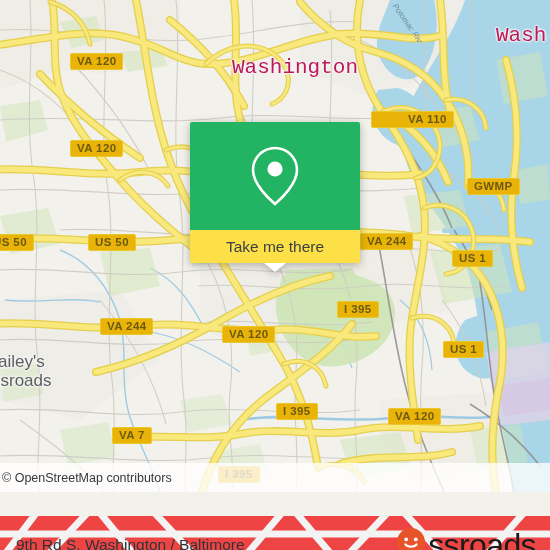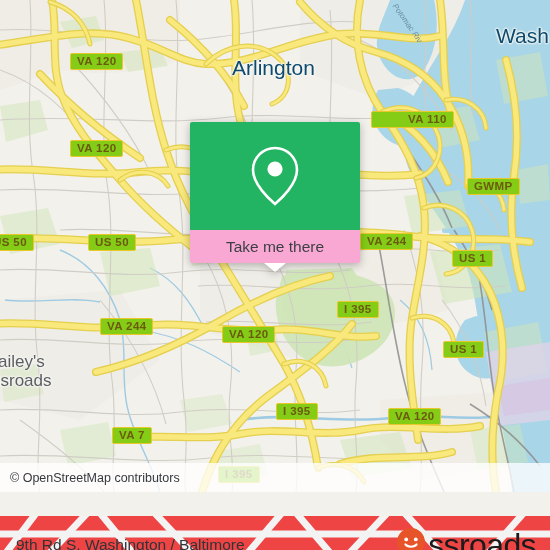--- a/index.html
+++ b/index.html
@@ -25,21 +25,21 @@
     width: 550px;
     height: 492px;
     overflow: hidden;
     background: #f4f2ed;
   }
   #map-svg { position:absolute; left:0; top:0; display:block; }
 
   
   .shield {
     position: absolute;
-    background: #84cc16;
+    background: #eab308;
     border: 1.6px solid #e8c82a;
     border-radius: 2px;
     color: #6b5a10;
     font-family: "Liberation Sans", sans-serif;
     font-size: 11.5px;
     font-weight: bold;
     letter-spacing: 0.4px;
     line-height: 15px;
     height: 15px;
     padding: 0 6px;
@@ -50,21 +50,21 @@
   
   .place {
     position: absolute;
     color: #4e5156;
     font-family: "Liberation Sans", sans-serif;
     white-space: nowrap;
     text-shadow:
       1px 0 2px #f6f5f1, -1px 0 2px #f6f5f1,
       0 1px 2px #f6f5f1, 0 -1px 2px #f6f5f1;
   }
-  .place.city { font-size: 21px; color: #0c4a6e; }
+  .place.city { font-size: 21px; color: #be185d; font-family: Liberation Mono, monospace; }
   .place.town { font-size: 17px; color: #5b5e64; line-height: 19px; }
   .place.water-lbl {
     font-size: 8px; color: #6d8fa3; font-style: italic;
     text-shadow: none;
   }
 
   
   #popup {
     position: absolute;
     left: 190px;
@@ -76,21 +76,21 @@
     height: 108px;
     background: #22b462;
     display: flex;
     align-items: center;
     justify-content: center;
     border-radius: 2px 2px 0 0;
   }
   #popup-footer {
     position: relative;
     height: 33px;
-    background: #f9a8d4;
+    background: #fde047;
     border-radius: 0 0 2px 2px;
     display: flex;
     align-items: center;
     justify-content: center;
   }
   #popup-label {
     font-size: 15.5px;
     color: #3c3f44;
     font-family: "Liberation Sans", sans-serif;
   }
@@ -112,21 +112,21 @@
     top: 463px;
     width: 550px;
     height: 29px;
     background: rgba(255,255,255,0.78);
     display: flex;
     align-items: center;
   }
   #attribution-text {
     font-size: 12.5px;
     color: #35383d;
-    padding-left: 10px;
+    padding-left: 2px;
     font-family: "Liberation Sans", sans-serif;
   }
 
   
   #footer {
     position: absolute;
     left: 0;
     top: 516px;
     width: 550px;
     height: 58px;
@@ -394,21 +394,21 @@
           <path d="M120 180 C136 168, 158 170, 168 186"></path>
           <path d="M446 100 C466 96, 484 108, 486 128"></path>
           <path d="M468 186 C486 180, 502 190, 504 210"></path>
           <path d="M50 2 C72 8, 86 24, 90 44"></path>
           <path d="M318 468 C336 460, 356 466, 364 482"></path>
         </g>
 
       </g>
     </svg>
 
-    <div class="place city" style="left:232px; top:56px;">Arlington</div>
+    <div class="place city" style="left:232px; top:56px;">Washington</div>
 
     <div class="place city" style="left:496px; top:24px;">Wash</div>
 
     <div class="place town" style="left:-2px; top:352px;">ailey's</div>
 
     <div class="place town" style="left:-8px; top:371px;">ssroads</div>
 
     <div class="place water-lbl" style="left:398px; top:2px; transform:rotate(55deg); transform-origin:0 0;">Potomac Riv</div>
 
     <div class="shield" style="left:70px;  top:53px;">VA 120</div>

